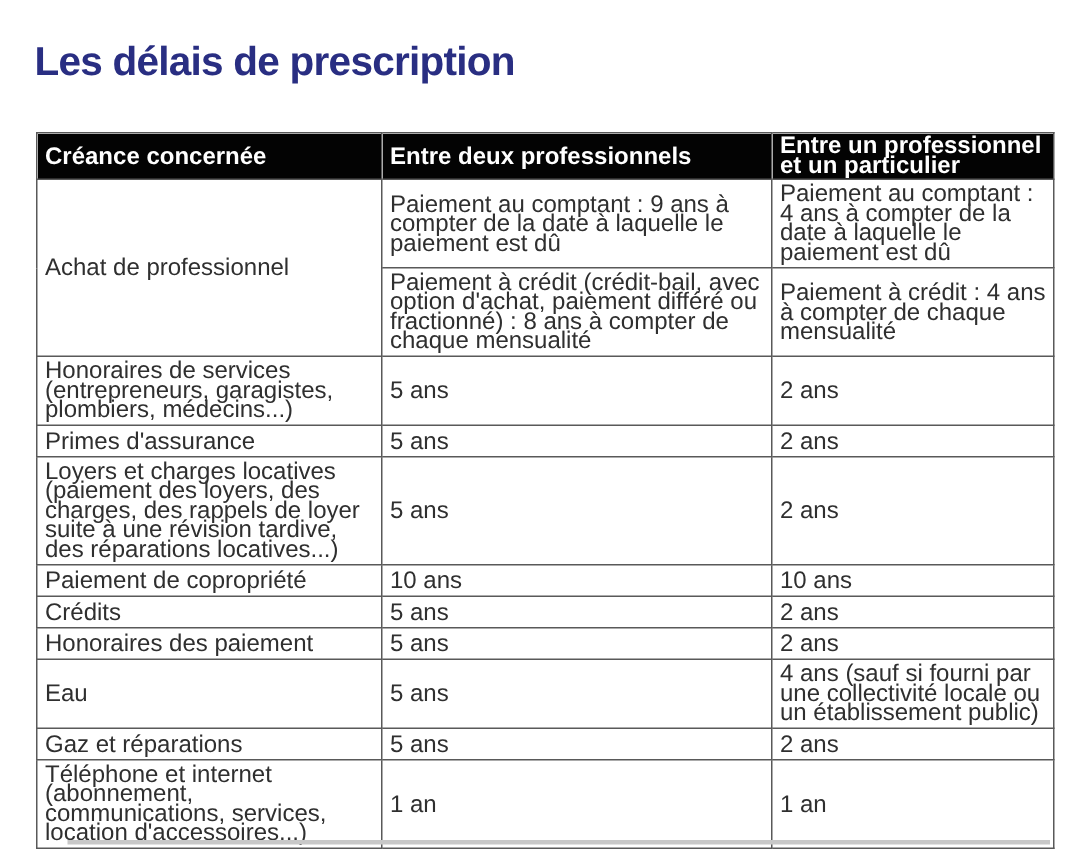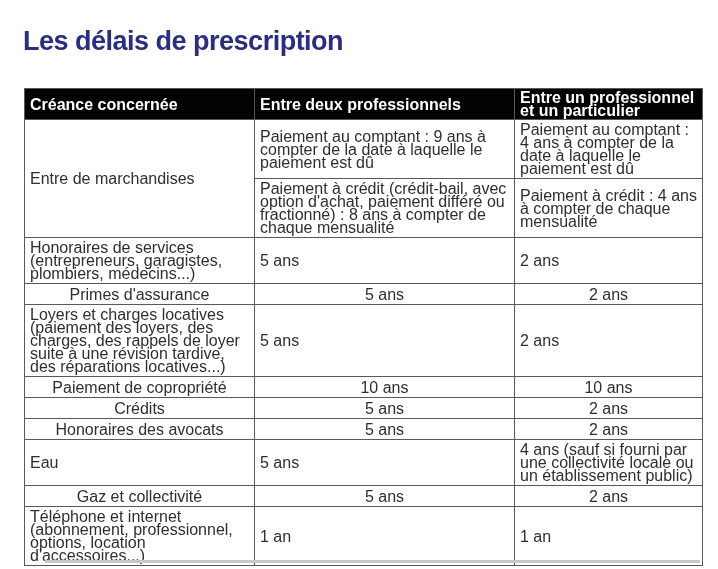--- a/index.html
+++ b/index.html
@@ -45,21 +45,20 @@
   }
   table.prescription thead th {
     background: #030303;
     color: #ffffff;
     font-weight: bold;
     padding: 2px 5px;
     height: 26px;
   }
   table.prescription td.single {
     height: 14px;
-    text-align: center;
   }
   .bottom-divider {
     position: absolute;
     left: 45px;
     top: 560px;
     width: 655px;
     height: 3px;
     background: #c8c8c8;
   }
 </style>
@@ -78,21 +77,21 @@
     </colgroup>
     <thead>
       <tr>
         <th>Créance concernée</th>
         <th>Entre deux professionnels</th>
         <th>Entre un professionnel et un particulier</th>
       </tr>
     </thead>
     <tbody id="table-body">
         <tr>
-          <td rowspan="2">Entre de marchandises</td>
+          <td rowspan="2">Achat de professionnel</td>
           <td>Paiement au comptant : 9 ans à compter de la date à laquelle le paiement est dû</td>
           <td>Paiement au comptant : 4 ans à compter de la date à laquelle le paiement est dû</td>
         </tr>
         <tr>
           <td>Paiement à crédit (crédit-bail, avec option d'achat, paiement différé ou fractionné) : 8 ans à compter de chaque mensualité</td>
           <td>Paiement à crédit : 4 ans à compter de chaque mensualité</td>
         </tr>
         <tr>
           <td>Honoraires de services (entrepreneurs, garagistes, plombiers, médecins...)</td>
           <td>5 ans</td>
@@ -112,36 +111,36 @@
           <td class="single">Paiement de copropriété</td>
           <td class="single">10 ans</td>
           <td class="single">10 ans</td>
         </tr>
         <tr>
           <td class="single">Crédits</td>
           <td class="single">5 ans</td>
           <td class="single">2 ans</td>
         </tr>
         <tr>
-          <td class="single">Honoraires des avocats</td>
+          <td class="single">Honoraires des paiement</td>
           <td class="single">5 ans</td>
           <td class="single">2 ans</td>
         </tr>
         <tr>
           <td>Eau</td>
           <td>5 ans</td>
           <td>4 ans (sauf si fourni par une collectivité locale ou un établissement public)</td>
         </tr>
         <tr>
-          <td class="single">Gaz et collectivité</td>
+          <td class="single">Gaz et réparations</td>
           <td class="single">5 ans</td>
           <td class="single">2 ans</td>
         </tr>
         <tr>
-          <td>Téléphone et internet (abonnement, professionnel, options, location d'accessoires...)</td>
+          <td>Téléphone et internet (abonnement, communications, services, location d'accessoires...)</td>
           <td>1 an</td>
           <td>1 an</td>
         </tr>
       </tbody>
   </table>
 
   <div class="bottom-divider"></div>
 
 </div>
 

